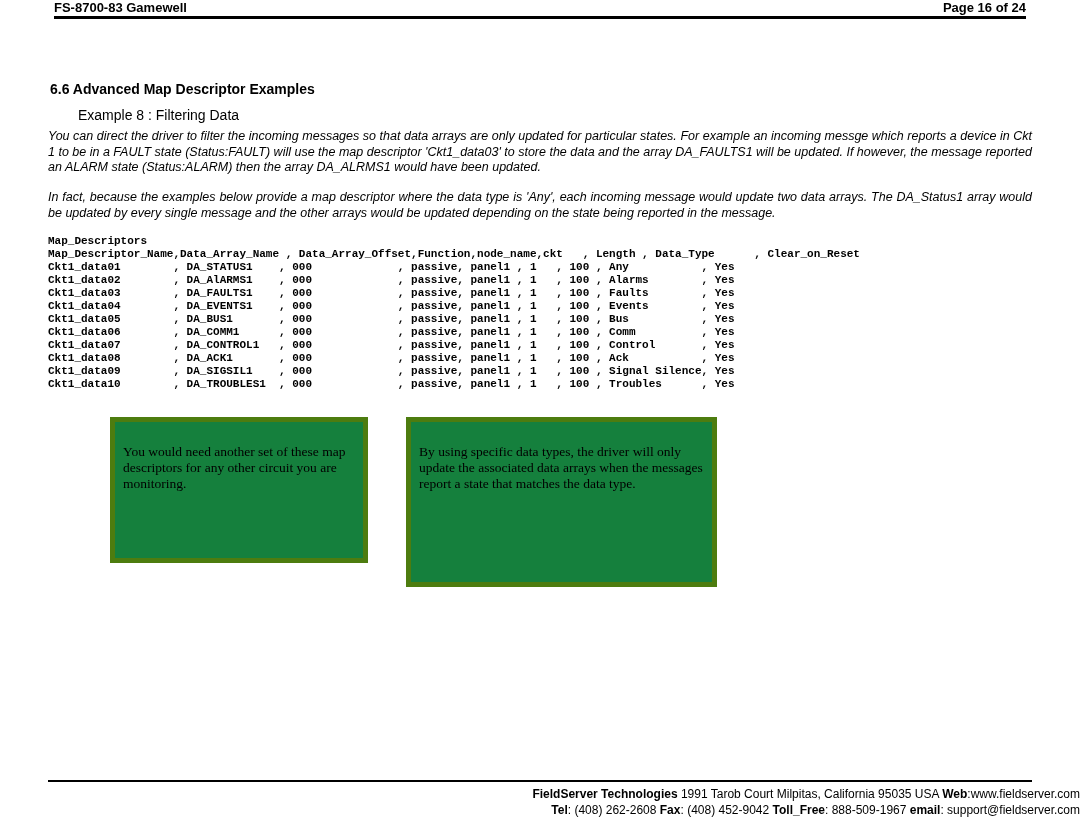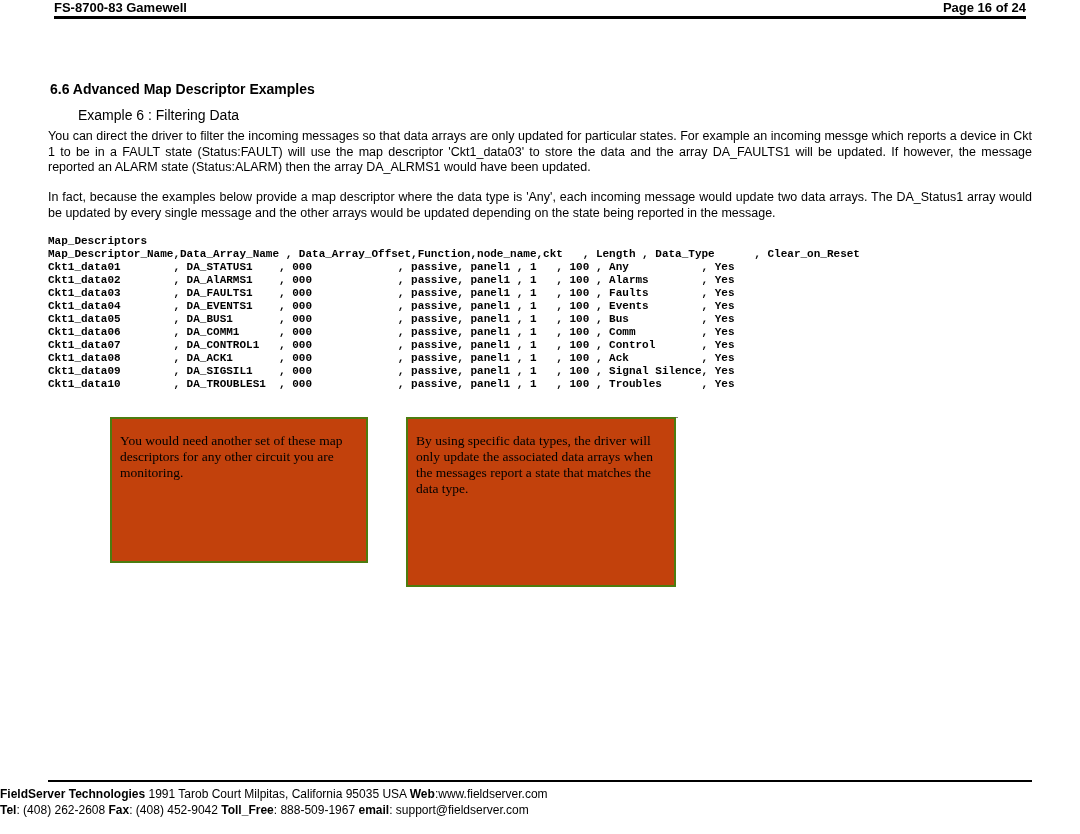--- a/index.html
+++ b/index.html
@@ -34,71 +34,72 @@
     font-weight: bold;
     margin: 12px 0 10px 2px;
   }
   .example-title {
     font-size: 14px;
     font-weight: normal;
     margin: 8px 0 6px 30px;
   }
   .para {
     font-size: 12.5px;
+    font-style: italic;
     line-height: 1.25;
     text-align: justify;
     margin: 0 0 14px 0;
   }
   .mono {
     font-family: "Courier New", Courier, monospace;
     font-size: 11px;
     line-height: 1.18;
     white-space: pre;
     margin: 0 0 4px 0;
     font-weight: bold;
   }
   .callouts {
     position: relative;
     height: 200px;
     margin-top: 26px;
   }
   .callout-box {
     position: absolute;
-    border: 2px solid #4d7c0f;
-    padding: 14px 8px 6px 8px;
+    border: 5px solid #4d7c0f;
+    padding: 22px 8px 6px 8px;
     font-family: "Times New Roman", Times, serif;
     font-size: 13.5px;
     line-height: 1.2;
-    background: #c2410c;
+    background: #15803d;
     box-sizing: border-box;
   }
   .callout-left {
     left: 62px;
     top: 0;
     width: 258px;
     height: 146px;
   }
   .callout-right {
     left: 358px;
     top: 0;
-    width: 270px;
+    width: 311px;
     height: 170px;
   }
   svg.arrows {
     position: absolute;
     left: 0;
     top: 0;
     pointer-events: none;
   }
   .footer {
     position: absolute;
     left: 0;
     right: 0;
     bottom: 16px;
-    text-align: left;
+    text-align: right;
     font-size: 12px;
     line-height: 1.35;
   }
   .footer .rule {
     border-top: 2px solid #000;
     margin: 0 48px 4px 48px;
   }
   .footer b { font-weight: bold; }
 </style>
 </head>
@@ -110,21 +111,21 @@
 </div>
 <div class="hdr-rule"></div>
 
 <div class="page">
 
   <div class="section-title">
     <span>6.6</span>
     <span>Advanced Map Descriptor Examples</span>
   </div>
 
-  <div class="example-title">Example 6 : Filtering Data</div>
+  <div class="example-title">Example 8 : Filtering Data</div>
 
   <p class="para">You can direct the driver to filter the incoming messages so that data arrays are only updated for particular states. For example an incoming messge which reports a device in Ckt 1 to be in a FAULT state (Status:FAULT) will use the map descriptor 'Ckt1_data03' to store the data and the array DA_FAULTS1 will be updated. If however, the message reported an ALARM state (Status:ALARM) then the array DA_ALRMS1 would have been updated.</p>
   <p class="para">In fact, because the examples below provide a map descriptor where the data type is 'Any', each incoming message would update two data arrays. The DA_Status1 array would be updated by every single message and the other arrays would be updated depending on the state being reported in the message.</p>
 
   <div class="mono" id="mono-block">Map_Descriptors
 Map_Descriptor_Name,Data_Array_Name , Data_Array_Offset,Function,node_name,ckt   , Length , Data_Type      , Clear_on_Reset
 Ckt1_data01        , DA_STATUS1    , 000             , passive, panel1 , 1   , 100 , Any           , Yes
 Ckt1_data02        , DA_AlARMS1    , 000             , passive, panel1 , 1   , 100 , Alarms        , Yes
 Ckt1_data03        , DA_FAULTS1    , 000             , passive, panel1 , 1   , 100 , Faults        , Yes
 Ckt1_data04        , DA_EVENTS1    , 000             , passive, panel1 , 1   , 100 , Events        , Yes

